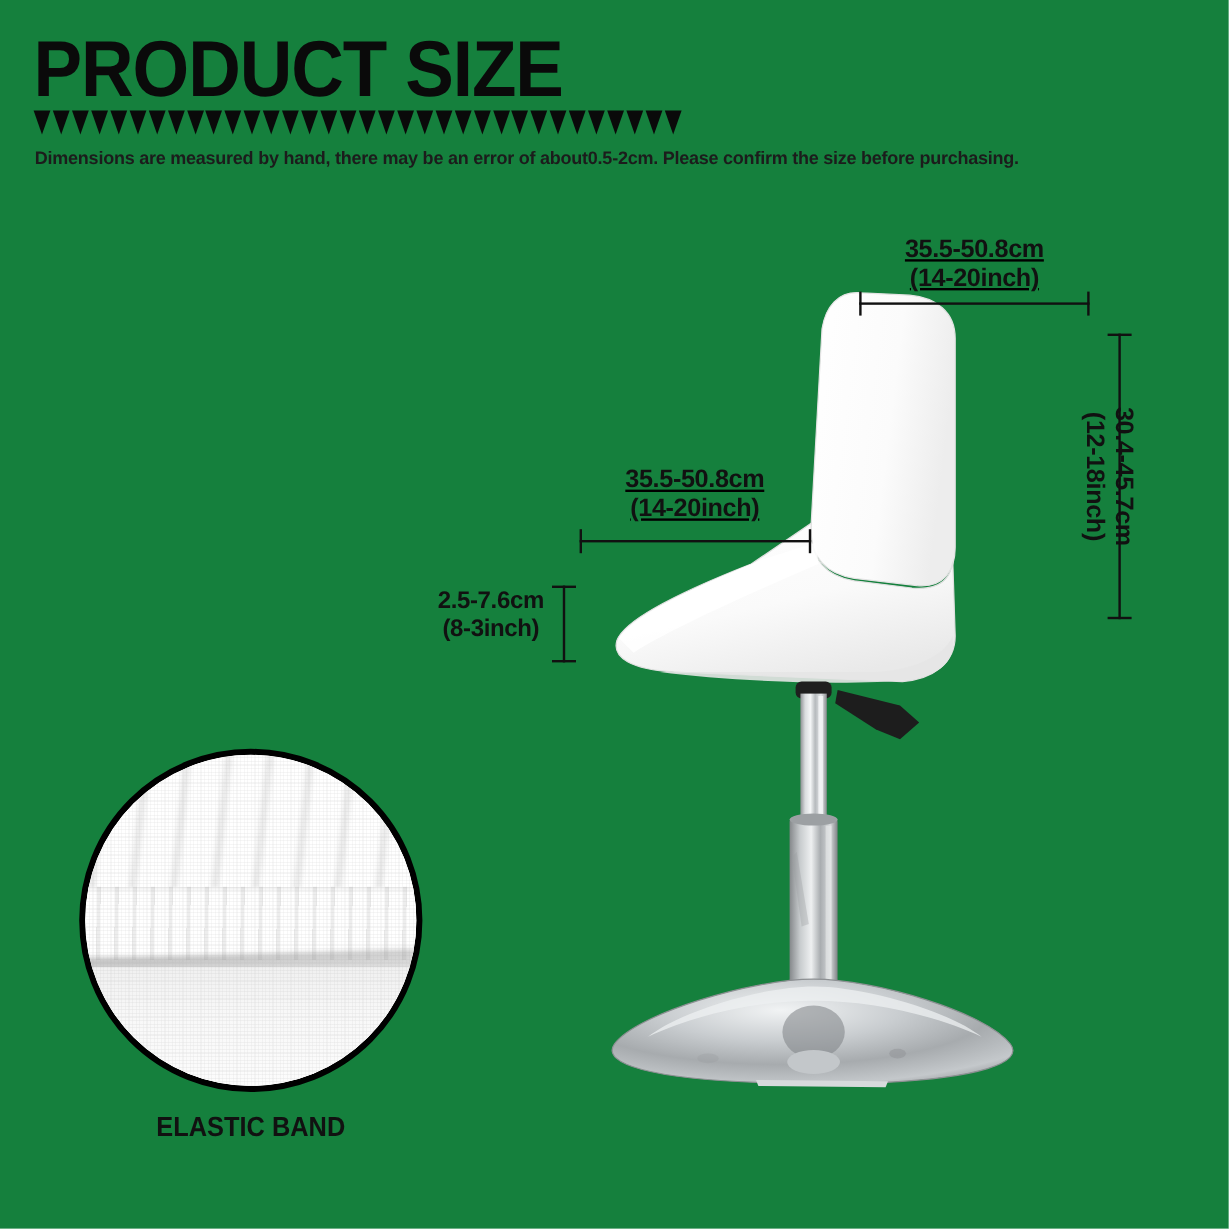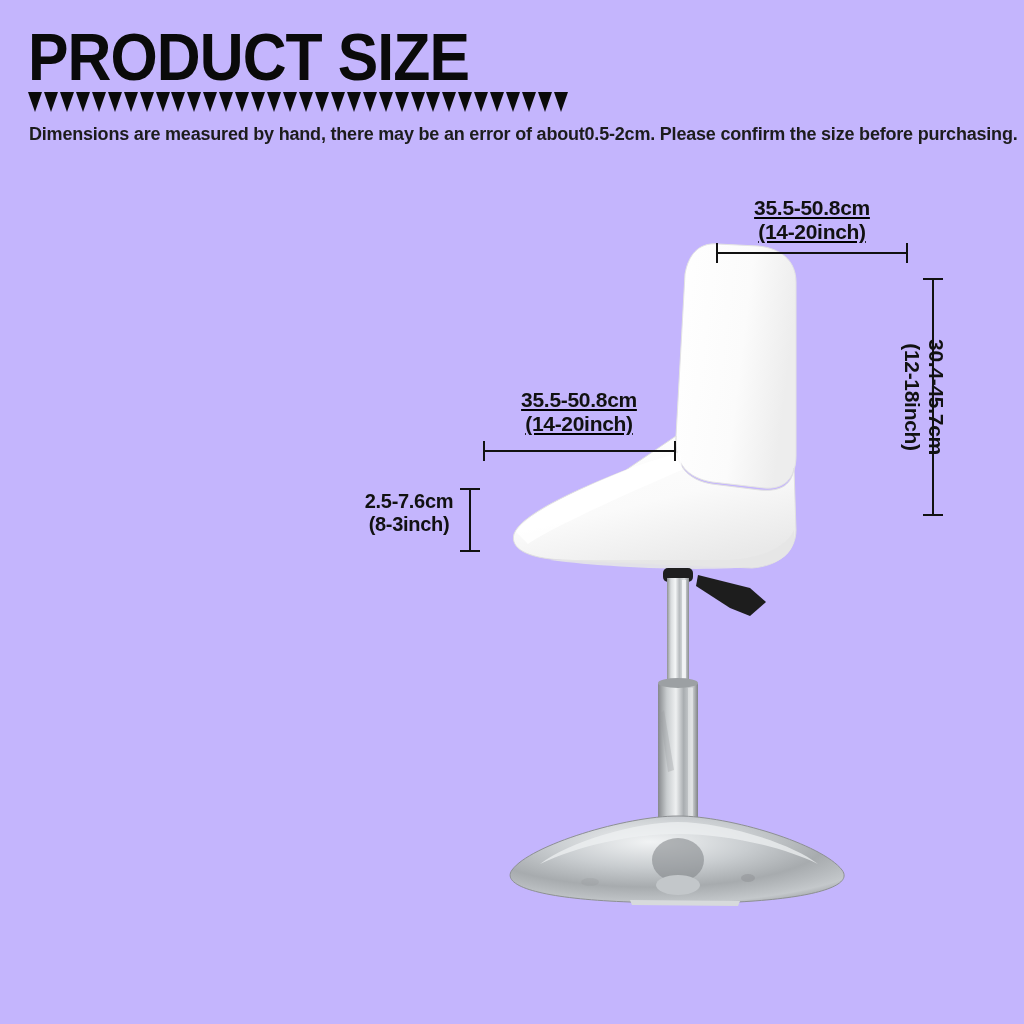--- a/index.html
+++ b/index.html
@@ -8,21 +8,21 @@
     background: #ffffff;
   }
   body {
     font-family: "Liberation Sans", sans-serif;
     -webkit-font-smoothing: antialiased;
   }
   #page {
     position: relative;
     width: 1024px;
     height: 1024px;
-    background: #c4b5fd;
+    background: #15803d;
     overflow: hidden;
   }
 
   
   .page-title {
     position: absolute;
     left: 28px;
     top: 26px;
     font-family: "Liberation Sans Narrow", "Liberation Sans", sans-serif;
     font-weight: 700;
@@ -48,21 +48,21 @@
     width: 0;
     height: 0;
     border-left: 7.5px solid transparent;
     border-right: 7.5px solid transparent;
     border-top: 20px solid #0a0a0a;
   }
   .subtitle {
     position: absolute;
     left: 29px;
     top: 124px;
-    font-size: 18px;
+    font-size: 15px;
     font-weight: 600;
     color: #1c1c1c;
     letter-spacing: -0.2px;
     white-space: nowrap;
   }
 
   
   .feature {
     position: absolute;
   }
@@ -329,20 +329,33 @@
       <div class="tri"></div>
       <div class="tri"></div>
       <div class="tri"></div>
       <div class="tri"></div>
       <div class="tri"></div>
     </div>
 
   <div class="subtitle">Dimensions are measured by hand, there may be an error of about0.5-2cm. Please confirm the size before purchasing.</div>
 
 
+  <div class="feature" style="left:66px; top:624px;">
+    <div class="circle-frame">
+      <div class="circle-inner">
+        <div class="elastic-bg"></div>
+        <div class="elastic-drape"></div>
+        <div class="elastic-ruche"></div>
+        <div class="elastic-shadow"></div>
+        <div class="elastic-lower"></div>
+        <div class="weave"></div>
+      </div>
+    </div>
+    <div class="feature-caption">ELASTIC BAND</div>
+  </div>
 
   <div class="chair-stage">
     <svg class="chair-svg" viewBox="0 0 520 700" xmlns="http://www.w3.org/2000/svg">
       <defs>
         <linearGradient id="gBack" x1="0" y1="0" x2="1" y2="0.25">
           <stop offset="0%" stop-color="#ffffff"></stop>
           <stop offset="62%" stop-color="#fbfbfb"></stop>
           <stop offset="100%" stop-color="#ededed"></stop>
         </linearGradient>
         <linearGradient id="gSeat" x1="0.1" y1="0" x2="0.6" y2="1">

